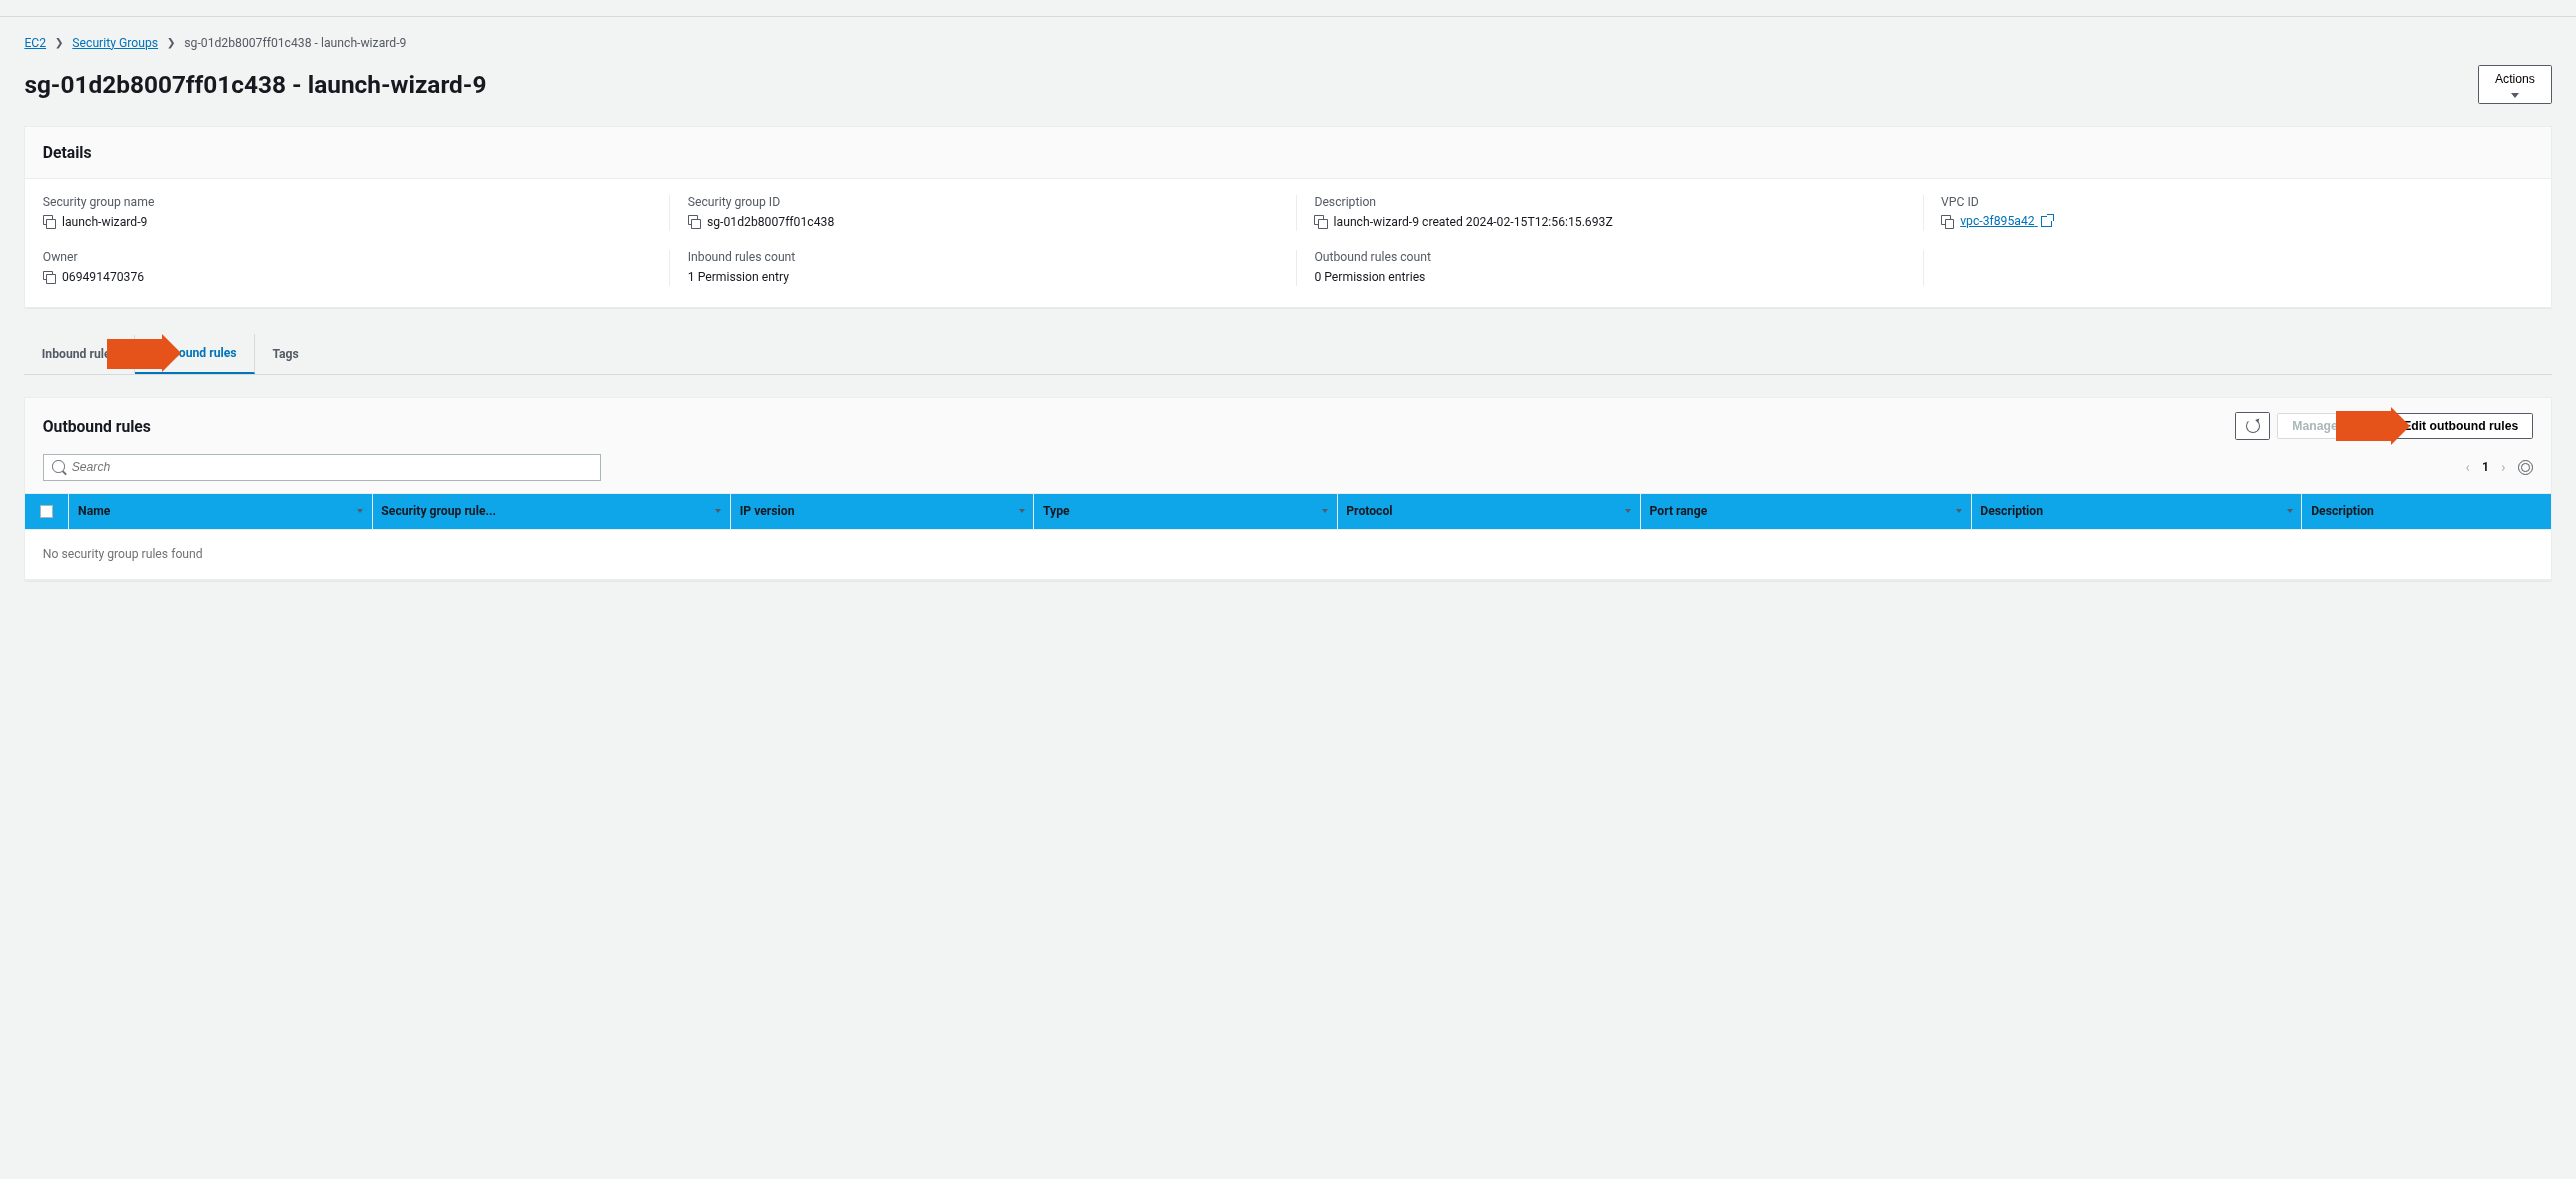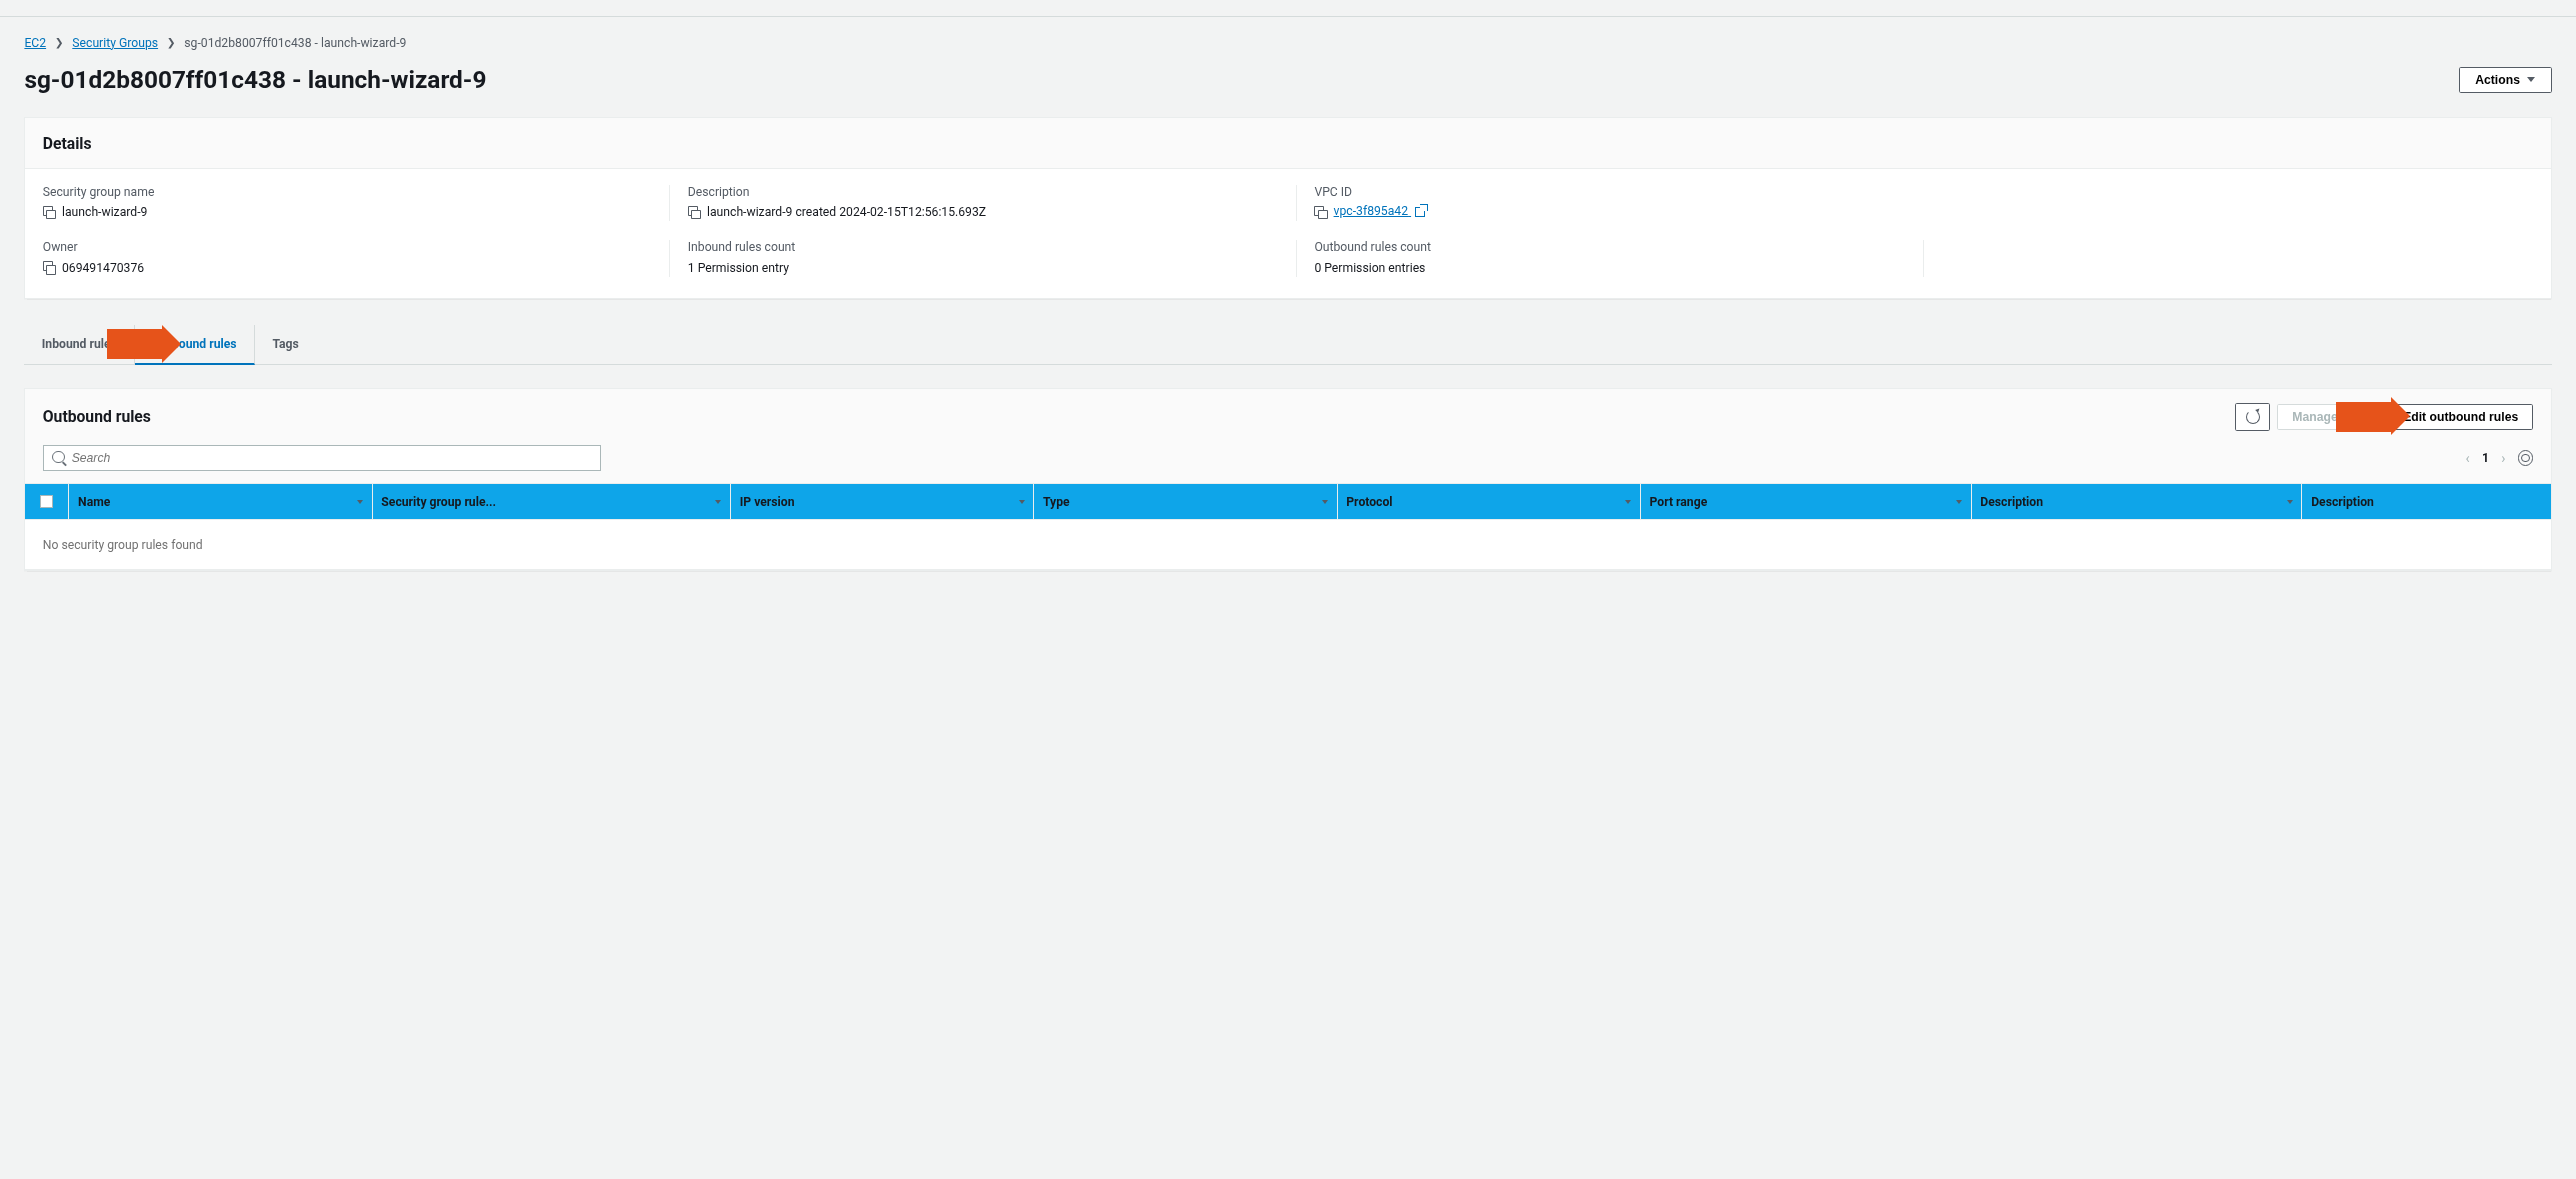--- a/index.html
+++ b/index.html
@@ -31,22 +31,22 @@
     justify-content: space-between;
     align-items: center;
     margin-top: 8.7px;
   }
   .title-row h1 { font-size: 24.4px; font-weight: 700; }
   .actions-btn {
     display: flex; align-items: center; gap: 7px;
     border: 0.9px solid #545b64;
     background: #fff;
     padding: 5.2px 15.7px;
-    font-size: 12.2px; font-weight: 700;
-    cursor: pointer; border-radius: 1.7px;
+    font-size: 12.2px; font-weight: 400;
+    cursor: pointer; border-radius: 1.7px; flex-direction: column;
   }
   .actions-btn .caret {
     width: 0; height: 0; border-left: 4.4px solid transparent;
     border-right: 4.4px solid transparent; border-top: 5.2px solid #545b64;
   }
   
   .panel {
     background: #fff;
     border: 0.9px solid #eaeded;
     box-shadow: 0 0.9px 0.9px rgba(0,0,0,0.05);
@@ -230,20 +230,27 @@
     <div class="panel-header">
       <h2>Details</h2>
     </div>
     <div class="details-body">
       <div class="details-row">
         <div class="detail-cell">
           <div class="detail-label">Security group name</div>
           <div class="detail-value">
             <span class="copy-icon"></span>
             <span class="text">launch-wizard-9</span>
+          </div>
+        </div>
+        <div class="detail-cell">
+          <div class="detail-label">Security group ID</div>
+          <div class="detail-value">
+            <span class="copy-icon"></span>
+            <span class="text">sg-01d2b8007ff01c438</span>
           </div>
         </div>
         <div class="detail-cell">
           <div class="detail-label">Description</div>
           <div class="detail-value">
             <span class="copy-icon"></span>
             <span class="text">launch-wizard-9 created 2024-02-15T12:56:15.693Z</span>
           </div>
         </div>
         <div class="detail-cell">

